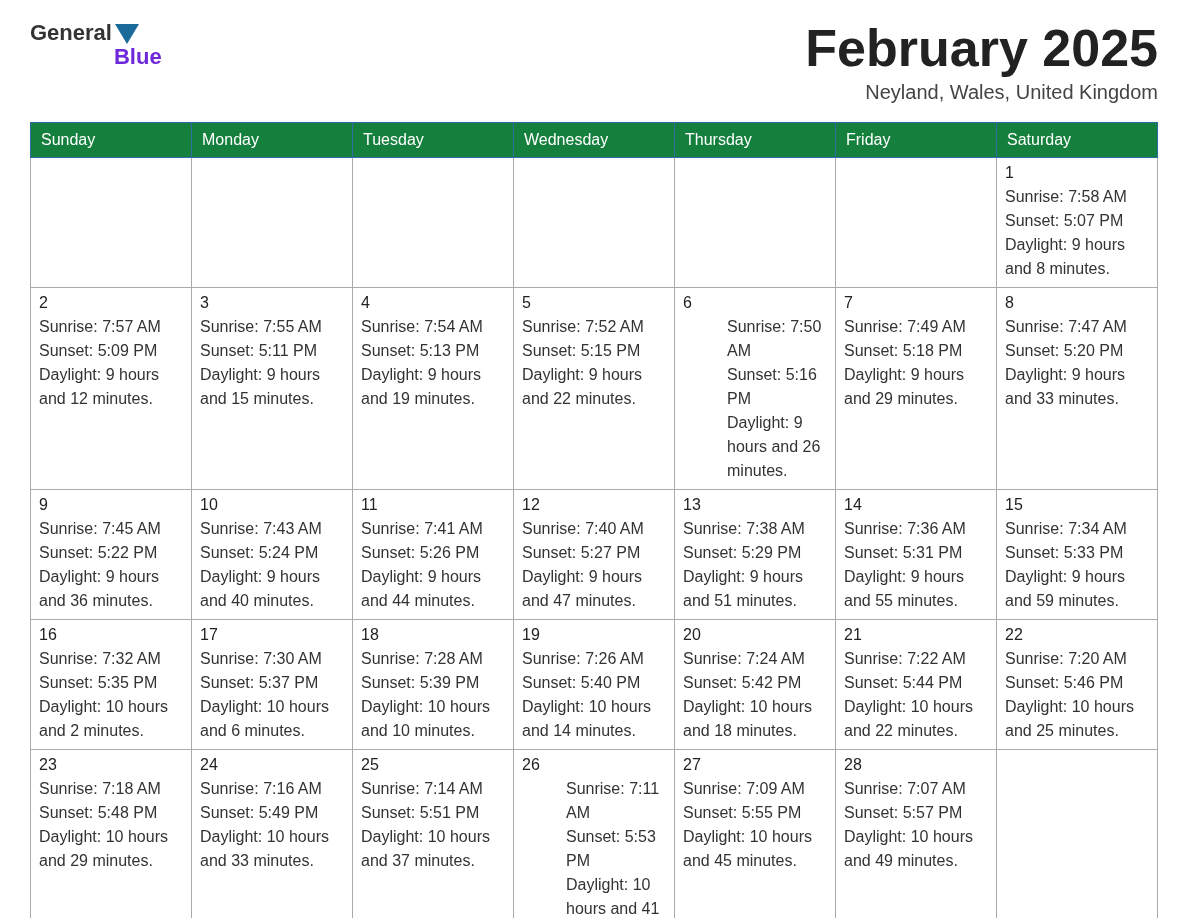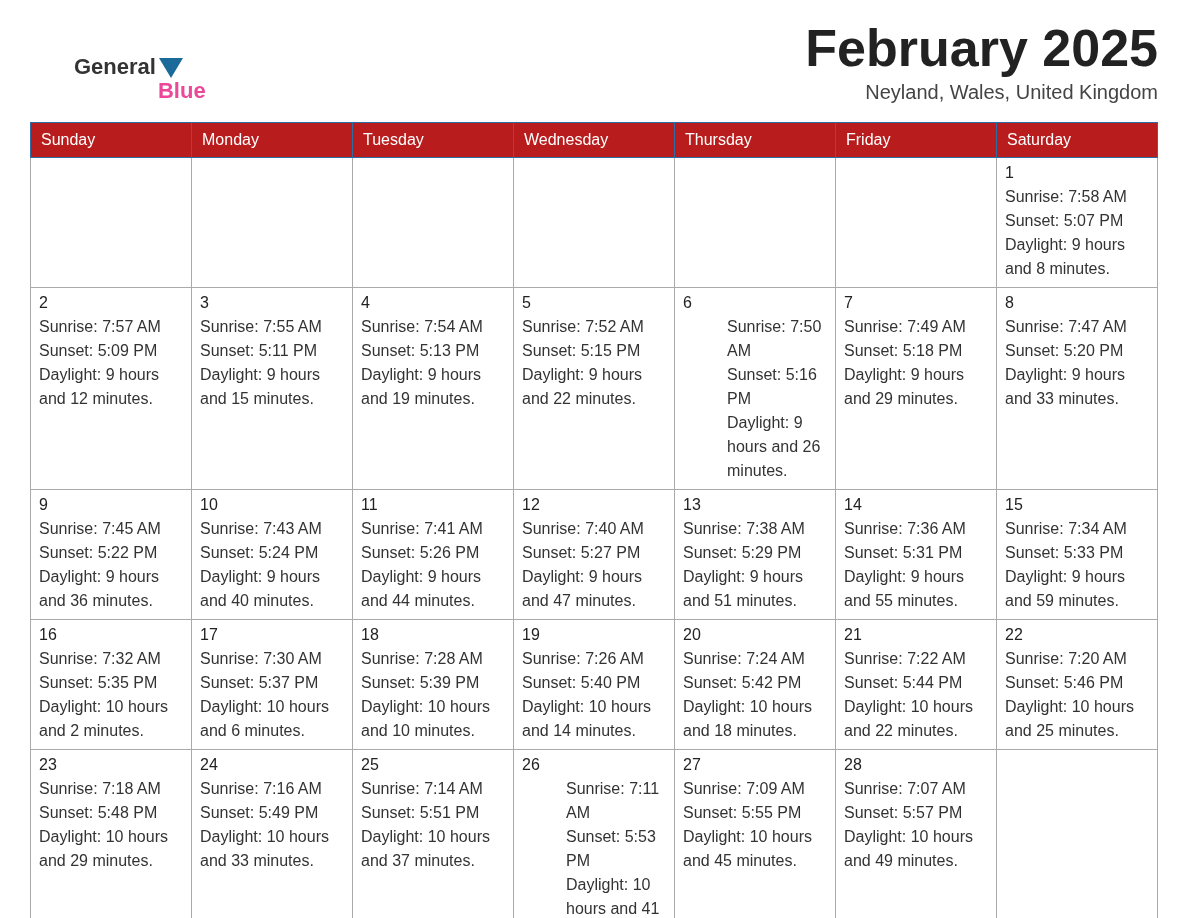--- a/index.html
+++ b/index.html
@@ -7,23 +7,22 @@
       font-family: Arial, sans-serif;
       background: #fff;
       color: #333;
       width: 1188px;
       min-height: 918px;
       padding: 20px 30px;
     }
     .header {
       display: flex;
       justify-content: space-between;
-      align-items: flex-end;
+      align-items: flex-start;
       margin-bottom: 18px;
-      margin-left: 44px;
     }
     .logo {
       display: flex;
       flex-direction: column;
       align-items: flex-start;
     }
     .logo-general {
       font-size: 22px;
       font-weight: bold;
       color: #333;
@@ -33,21 +32,21 @@
       height: 0;
       border-left: 12px solid transparent;
       border-right: 12px solid transparent;
       border-top: 20px solid #1a6b9a;
       margin-left: 3px;
       margin-top: 2px;
     }
     .logo-blue {
       font-size: 22px;
       font-weight: bold;
-      color: #ec4899;
+      color: #6d28d9;
       margin-left: 2px;
     }
     .title-area {
       text-align: right;
     }
     .month-title {
       font-size: 52px;
       font-weight: bold;
       color: #222;
       line-height: 1.1;
@@ -55,21 +54,21 @@
     .location-title {
       font-size: 20px;
       color: #444;
       margin-top: 4px;
     }
     .calendar {
       width: 100%;
       border-collapse: collapse;
     }
     .calendar thead th {
-      background-color: #b91c1c;
+      background-color: #15803d;
       color: #fff;
       font-size: 16px;
       font-weight: normal;
       padding: 8px 10px;
       text-align: left;
       border: 1px solid #2e6da4;
     }
     .calendar tbody td {
       vertical-align: top;
       border: 1px solid #aaa;

